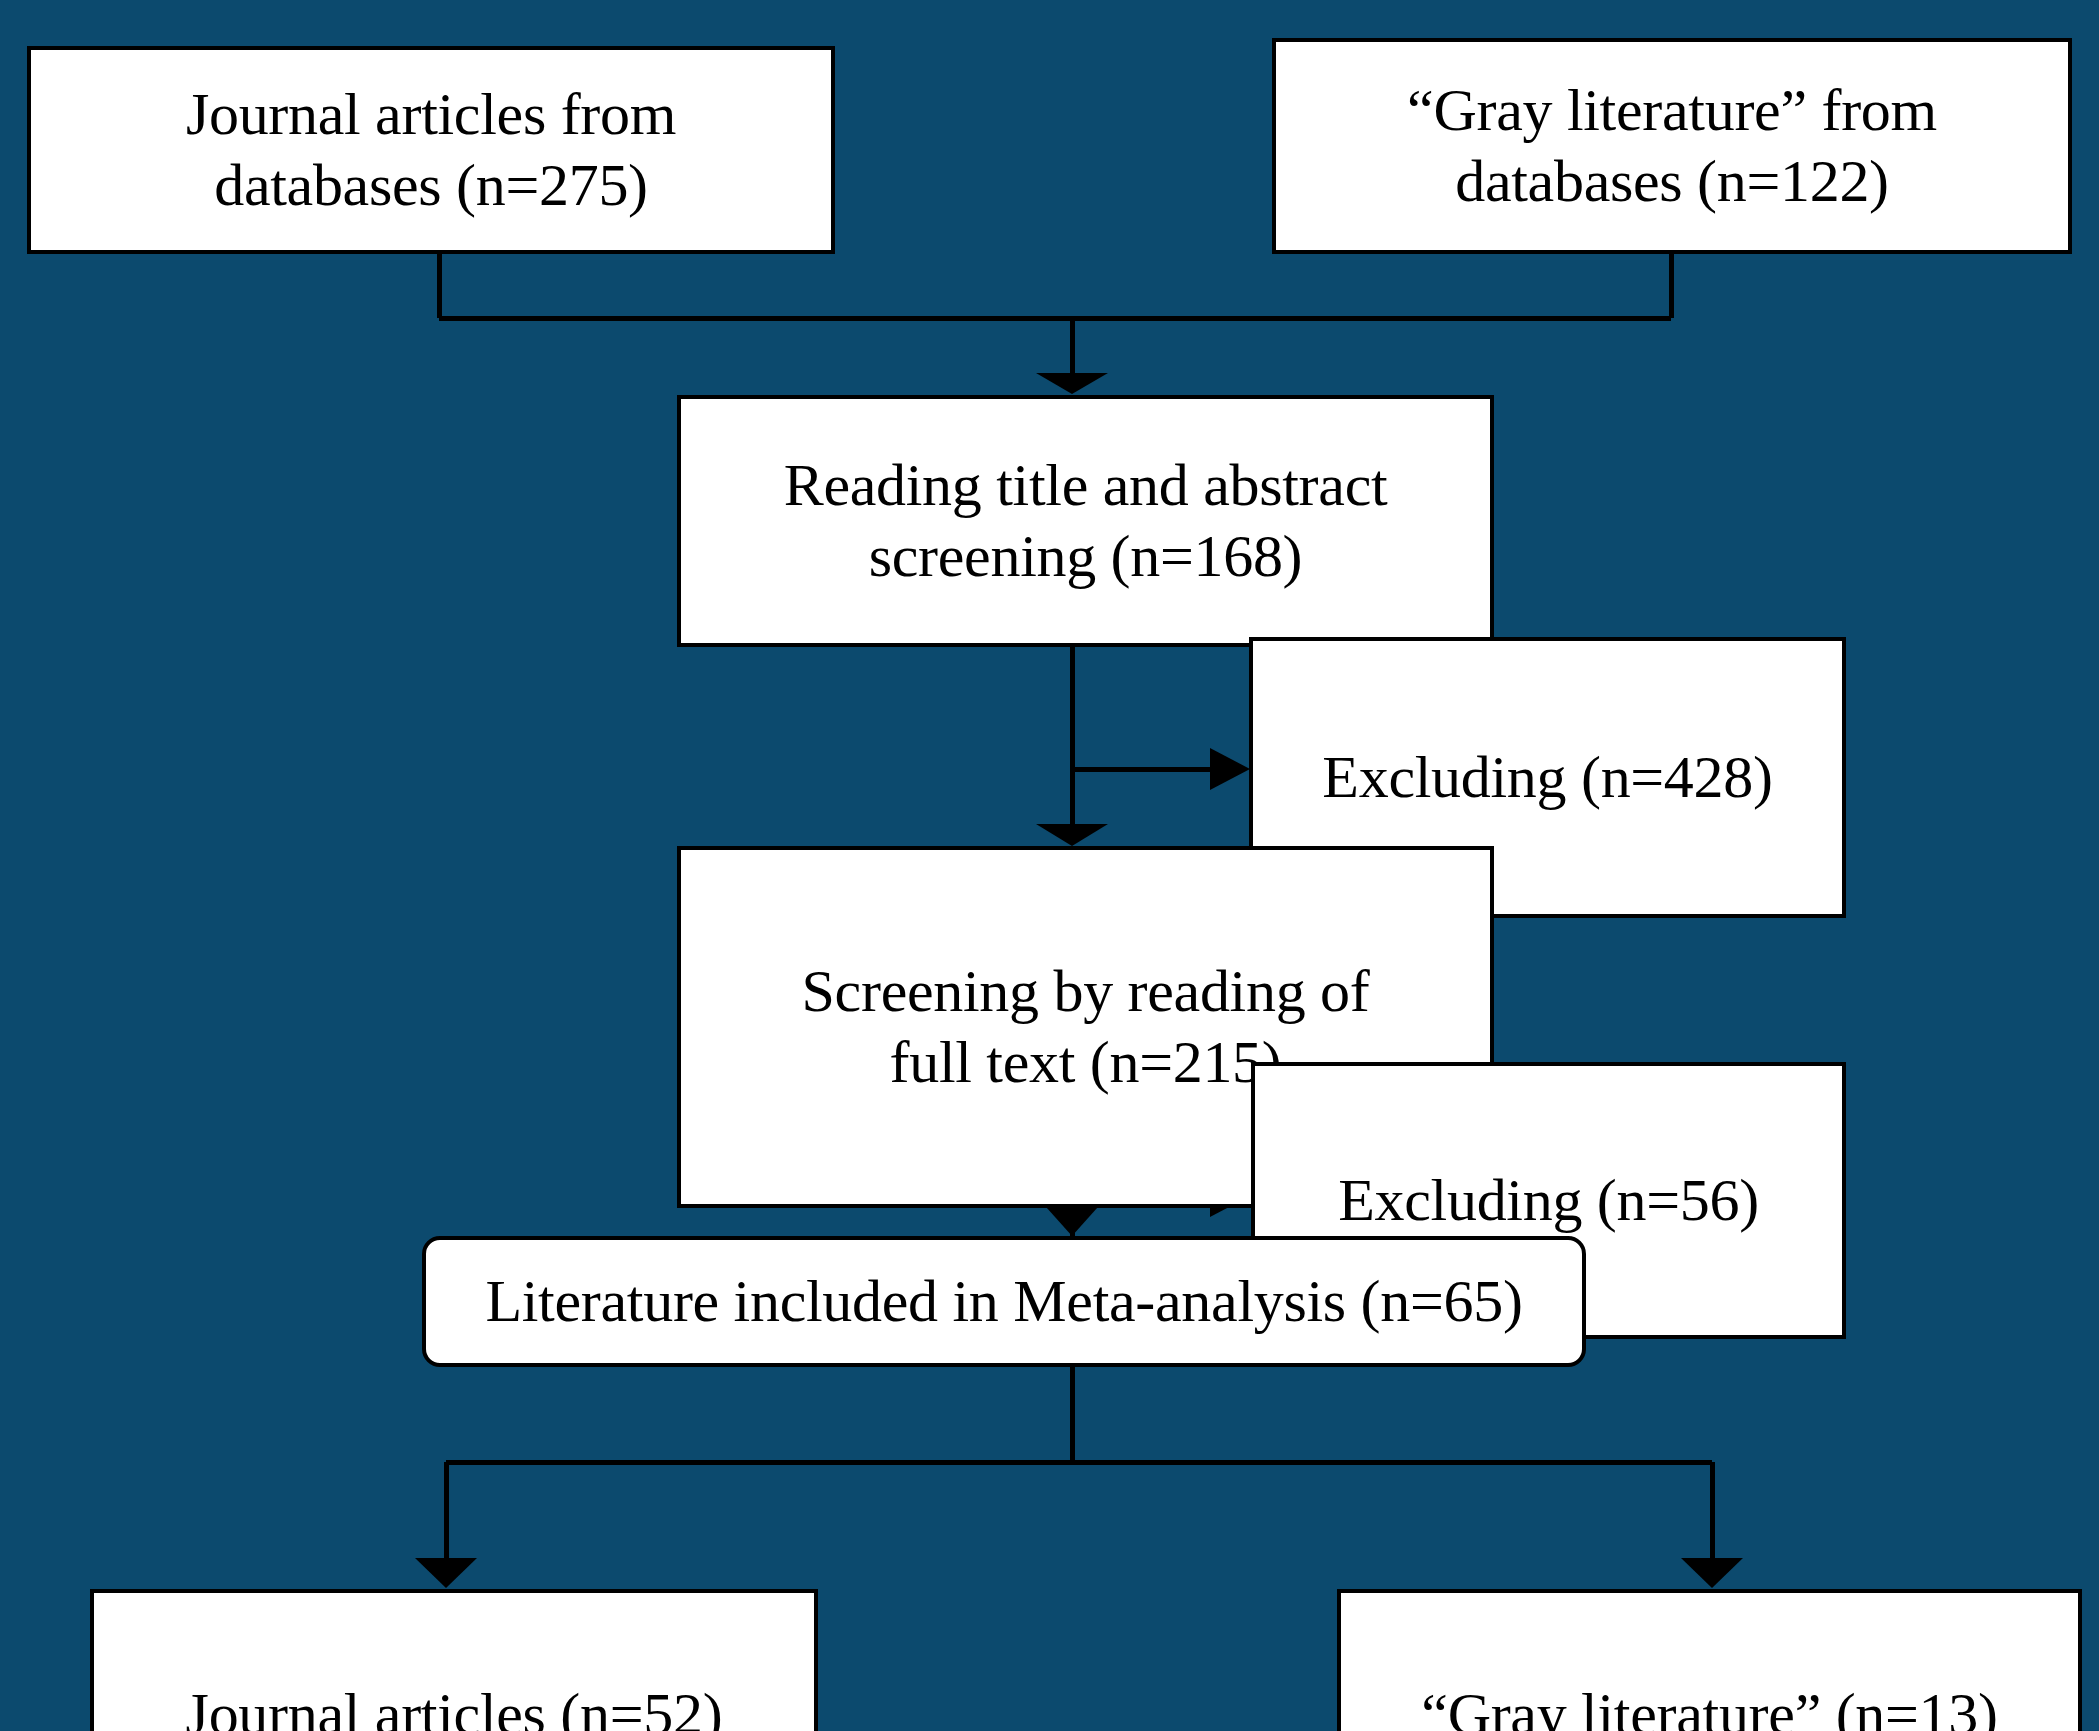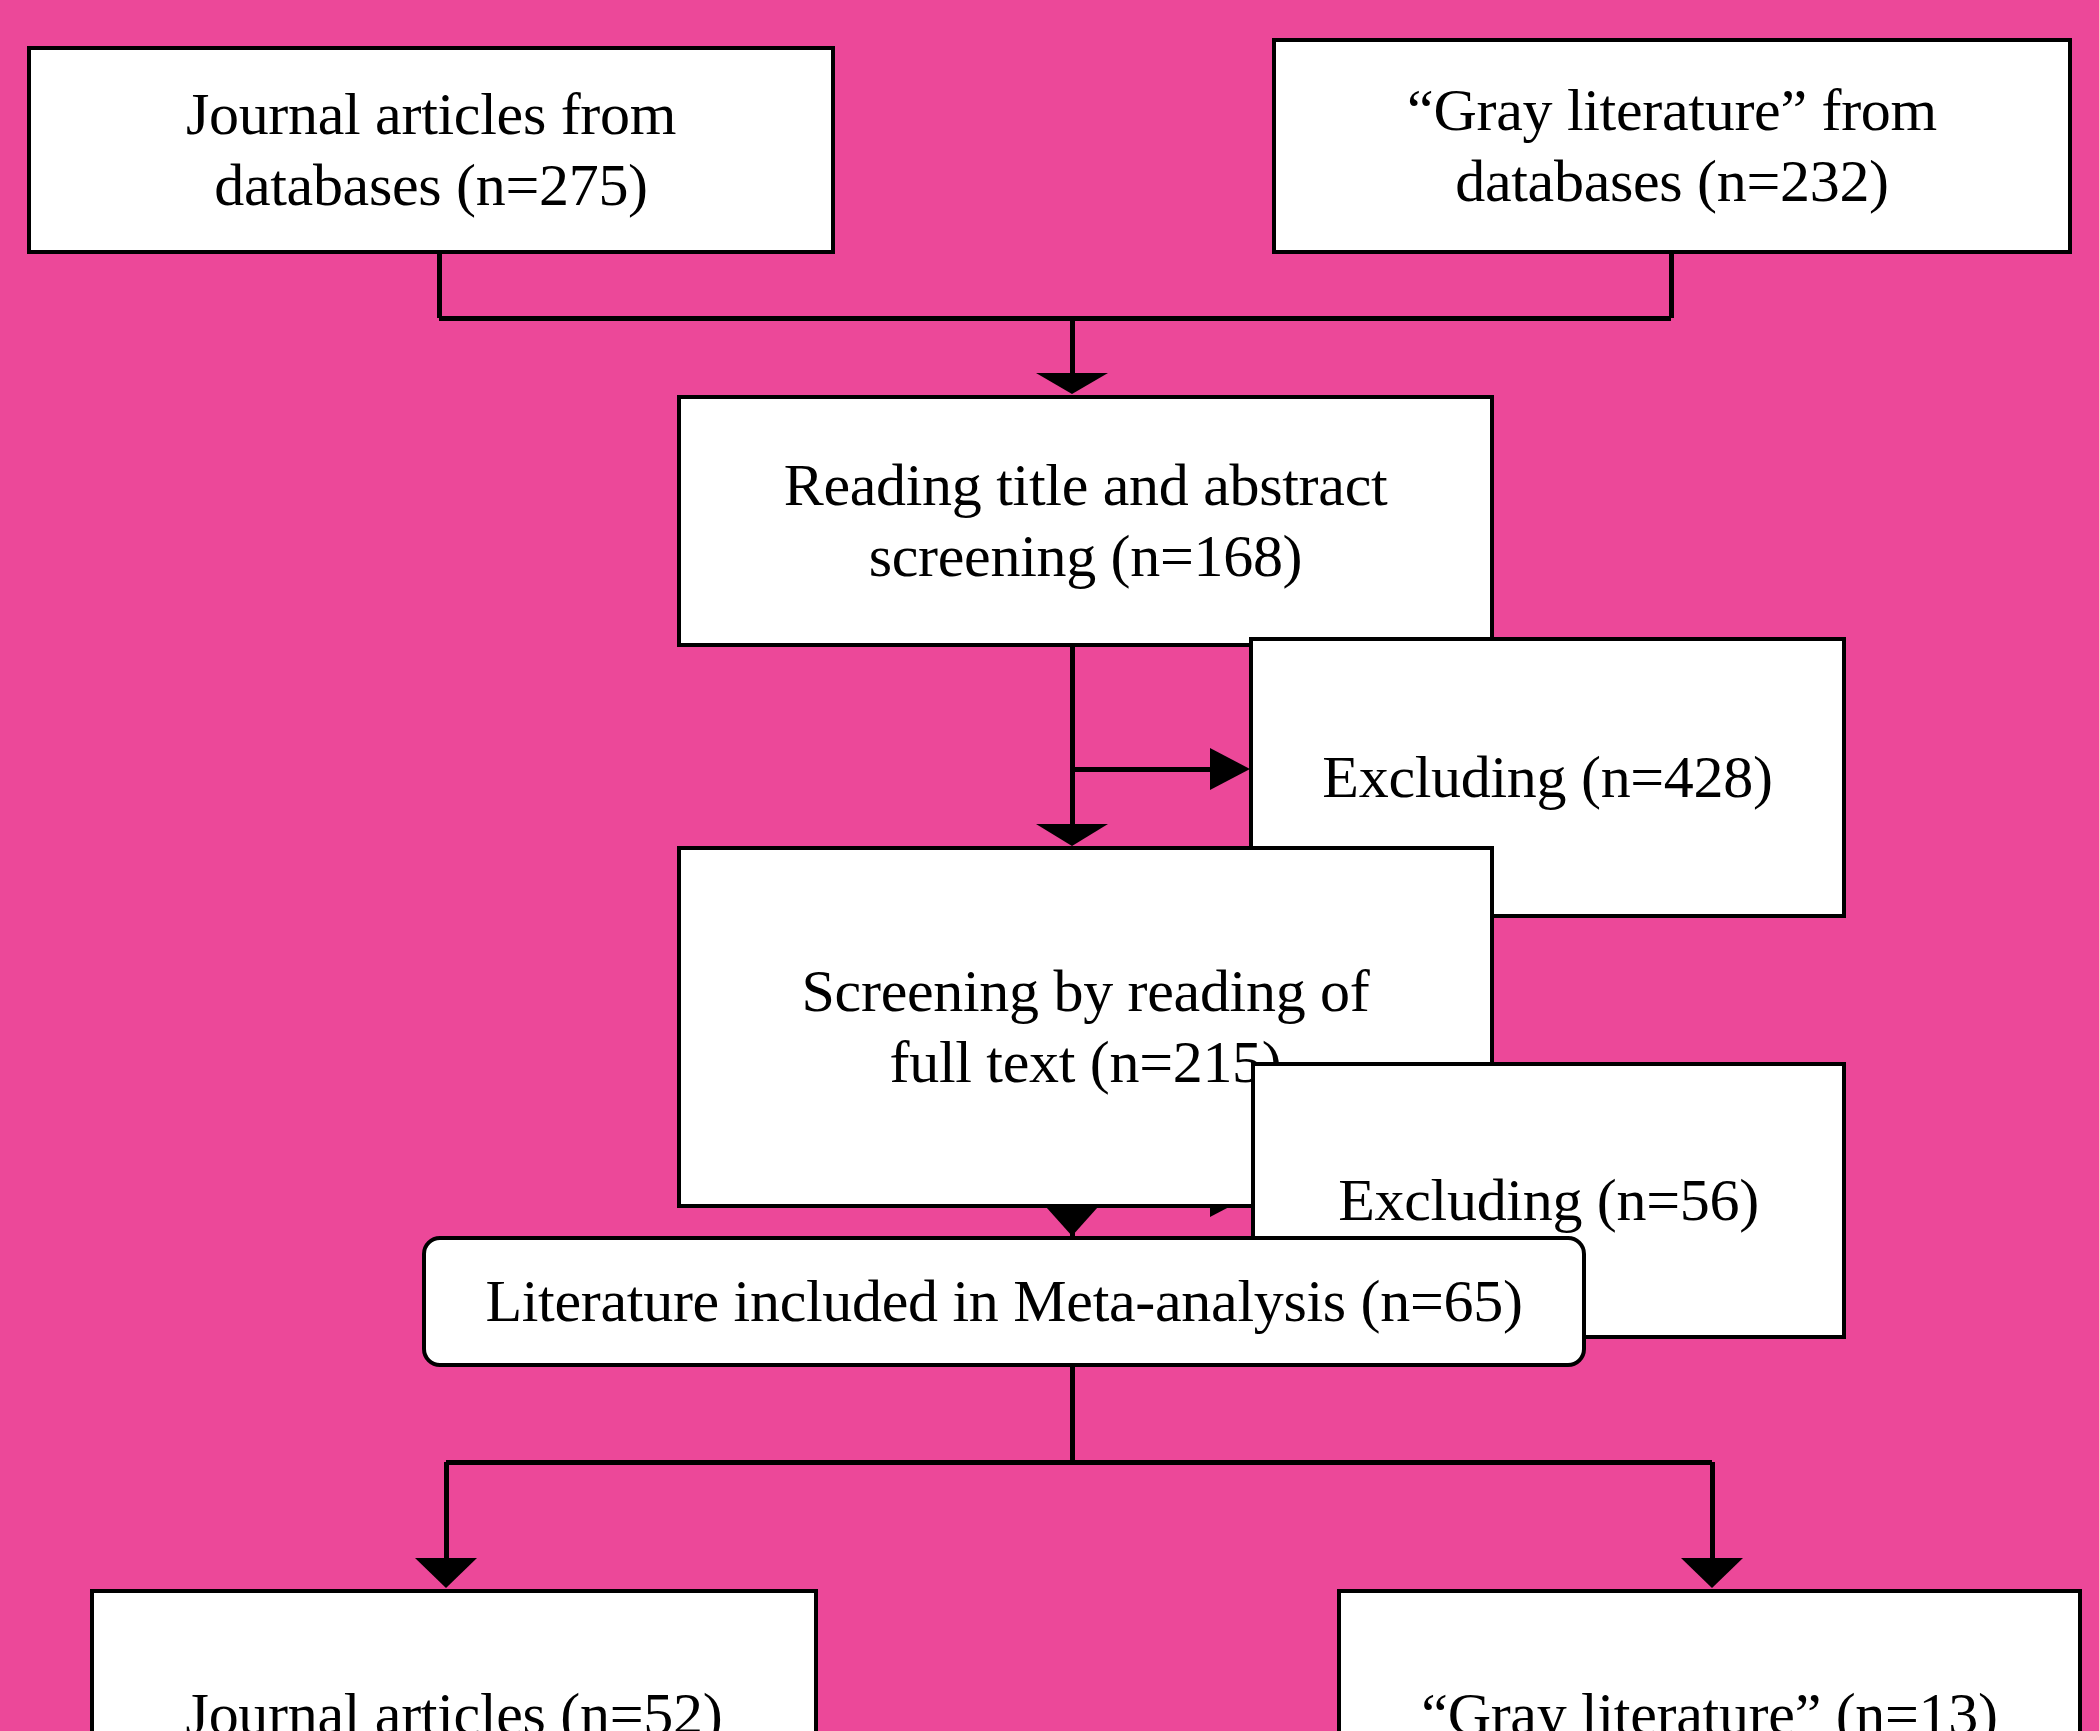--- a/index.html
+++ b/index.html
@@ -8,21 +8,21 @@
     background: #ffffff;
   }
   body {
     font-family: "Liberation Serif", "DejaVu Serif", serif;
     color: #000000;
   }
   #flow-root {
     position: relative;
     width: 2099px;
     height: 1731px;
-    background: #ec4899;
+    background: #0c4a6e;
     overflow: hidden;
   }
   #flow-svg {
     position: absolute;
     left: 0;
     top: 0;
     width: 2099px;
     height: 1731px;
   }
   .node {
@@ -101,21 +101,21 @@
     </g>
     <g fill="#000000" stroke="none">
       <polygon points="1038,1196 1106,1196 1072,1236" opacity="0"></polygon>
     </g>
   </svg>
 
   <div class="node" id="node-journal-db">Journal articles from
 databases (n=275)</div>
 
   <div class="node" id="node-gray-db">“Gray literature” from
-databases (n=232)</div>
+databases (n=122)</div>
 
   <div class="node" id="node-title-abstract">Reading title and abstract
 screening (n=168)</div>
 
   <div class="node" id="node-excluding-276">Excluding (n=428)</div>
 
   <div class="node" id="node-fulltext">Screening by reading of
 full text (n=215)</div>
 
   <div class="node" id="node-excluding-56">Excluding (n=56)</div>

